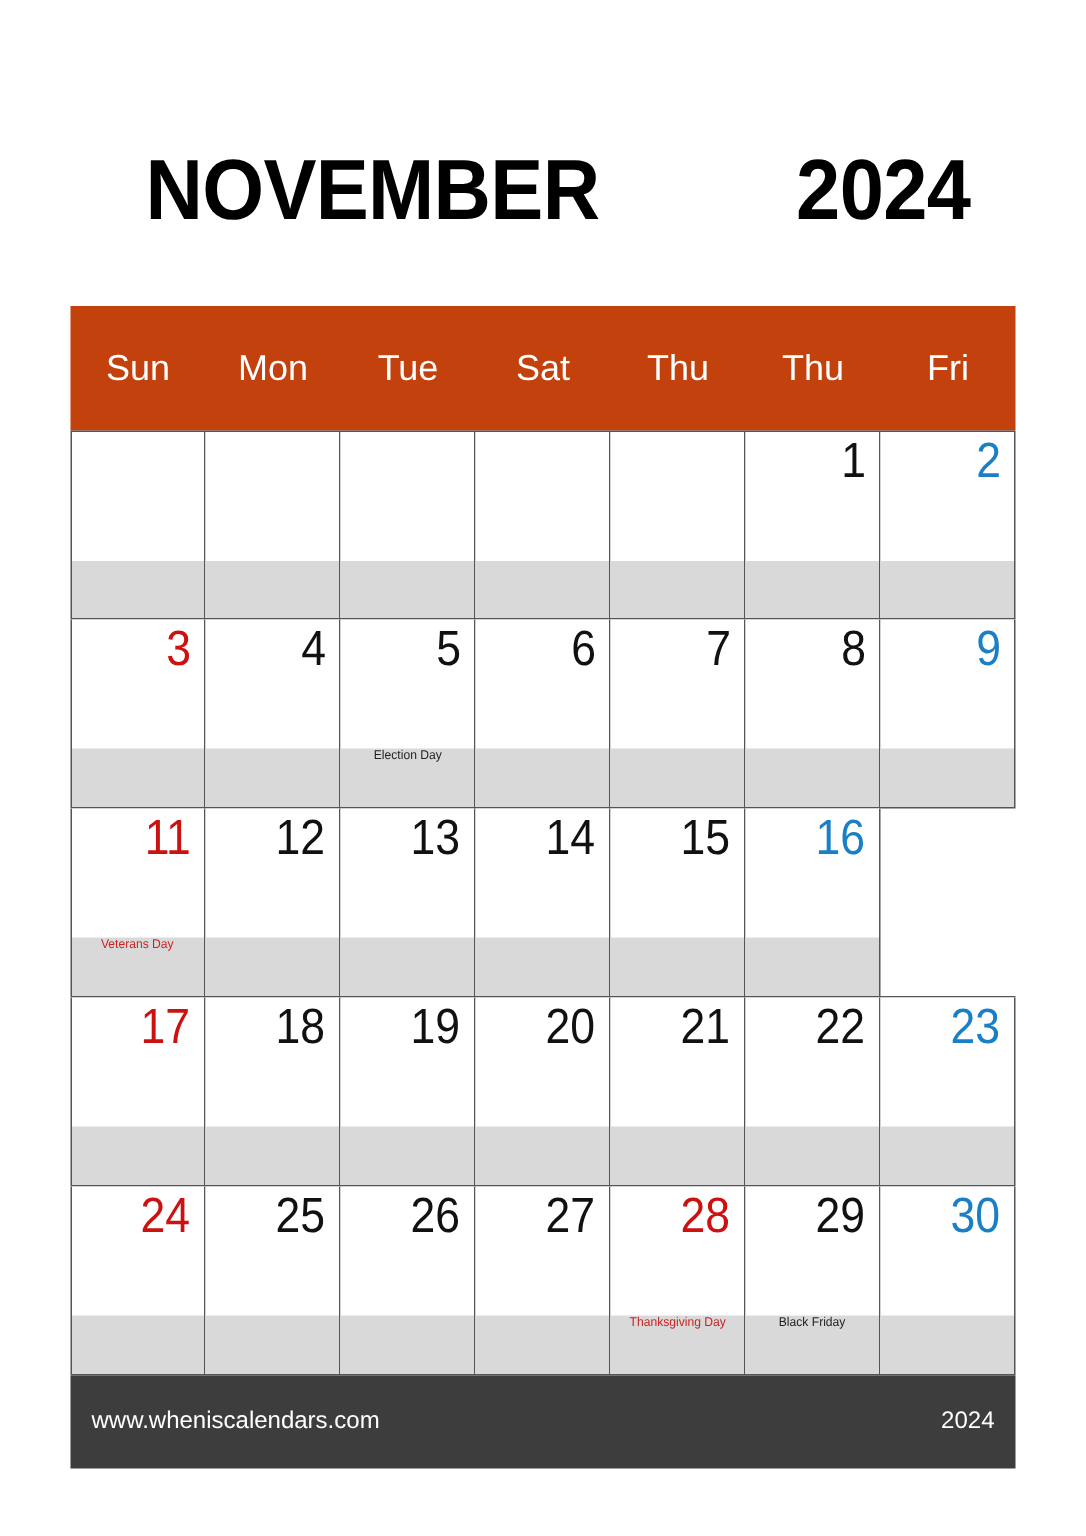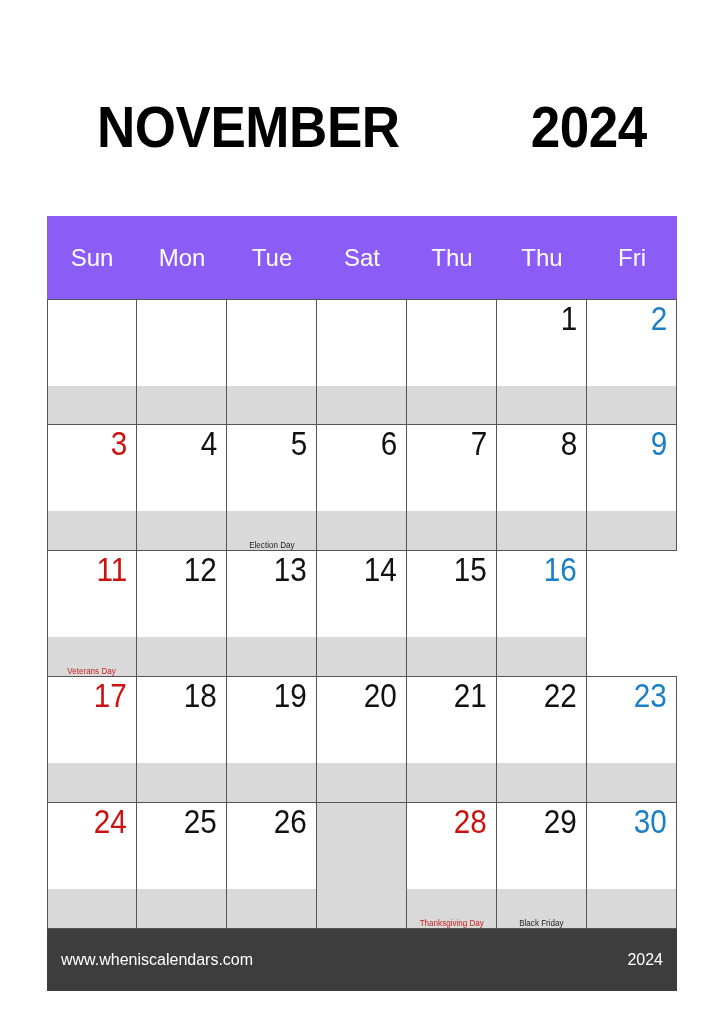--- a/index.html
+++ b/index.html
@@ -46,23 +46,22 @@
   .calendar {
     position: absolute;
     left: 47px;
     top: 204px;
     width: 630px;
   }
 
   
   .weekday-header {
     display: flex;
-    background: #8b5cf6;
+    background: #c2410c;
     height: 83px;
-    margin-top: 12px;
   }
   .weekday-cell {
     width: 90px;
     height: 83px;
     display: flex;
     align-items: center;
     justify-content: center;
     color: #ffffff;
     font-size: 24px;
     font-weight: normal;
@@ -113,21 +112,21 @@
   .day-number.holiday {
     color: #cc1111;
   }
   .day-number.weekend-sat {
     color: #1a7fc4;
   }
   .event-band {
     flex: 1 1 auto;
     background: #d9d9d9;
     display: flex;
-    align-items: flex-end;
+    align-items: flex-start;
     justify-content: center;
     padding: 0 2px;
     box-sizing: border-box;
   }
   .event-label {
     font-family: "Liberation Sans Narrow", "Liberation Sans", sans-serif;
     font-size: 8.5px;
     line-height: 1.1;
     text-align: center;
     color: #222222;
@@ -422,20 +421,23 @@
         </div>
         <div class="day-cell">
           <div class="day-number-area">
             <div class="day-number ">26</div>
           </div>
           <div class="event-band">
             <div class="event-label empty"></div>
           </div>
         </div>
         <div class="day-cell">
+          <div class="day-number-area">
+            <div class="day-number ">27</div>
+          </div>
           <div class="event-band">
             <div class="event-label empty"></div>
           </div>
         </div>
         <div class="day-cell">
           <div class="day-number-area">
             <div class="day-number holiday">28</div>
           </div>
           <div class="event-band">
             <div class="event-label holiday-label">Thanksgiving Day</div>

